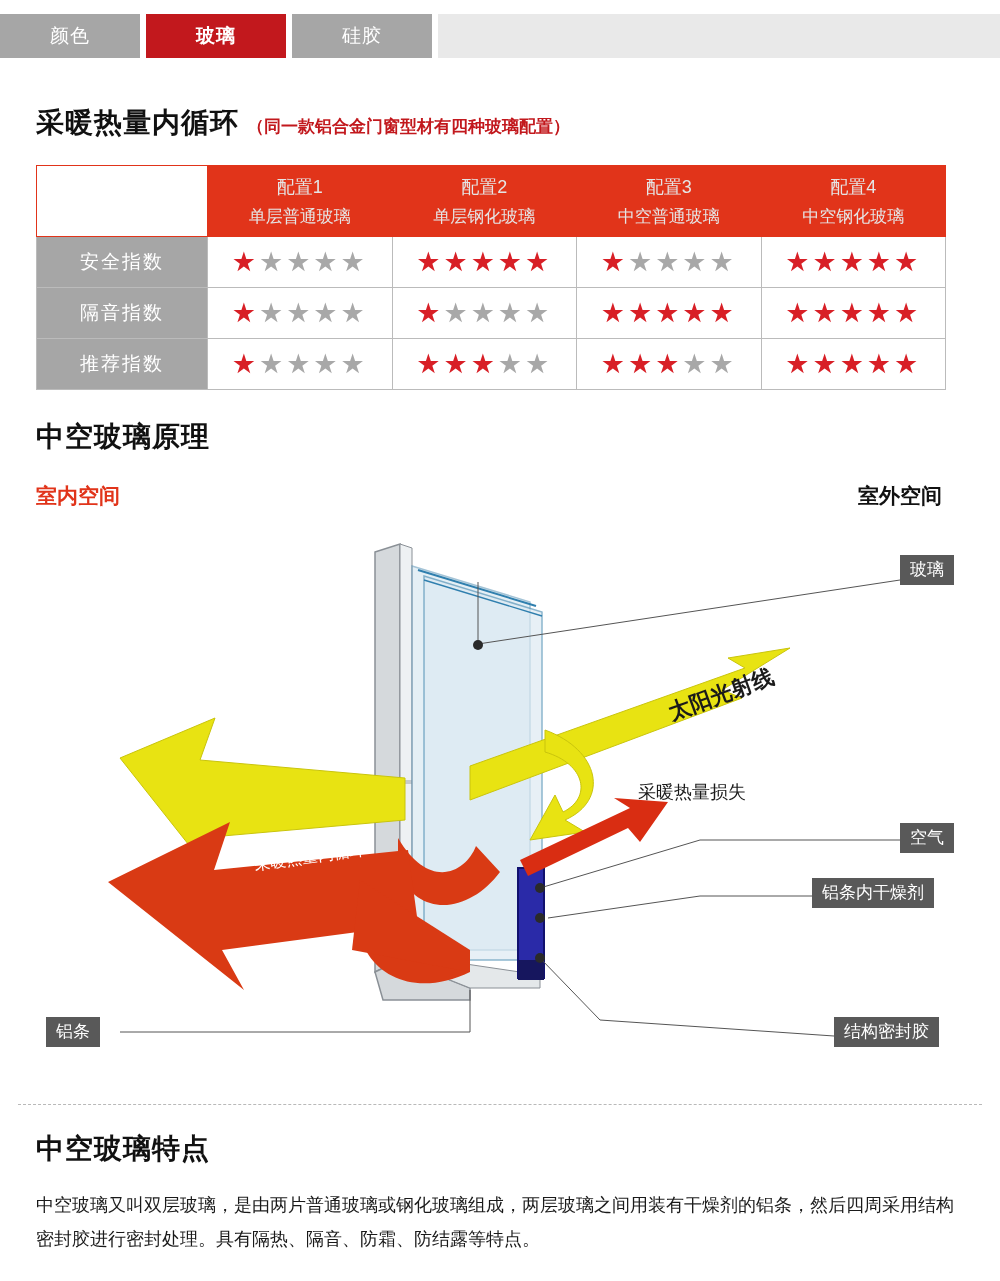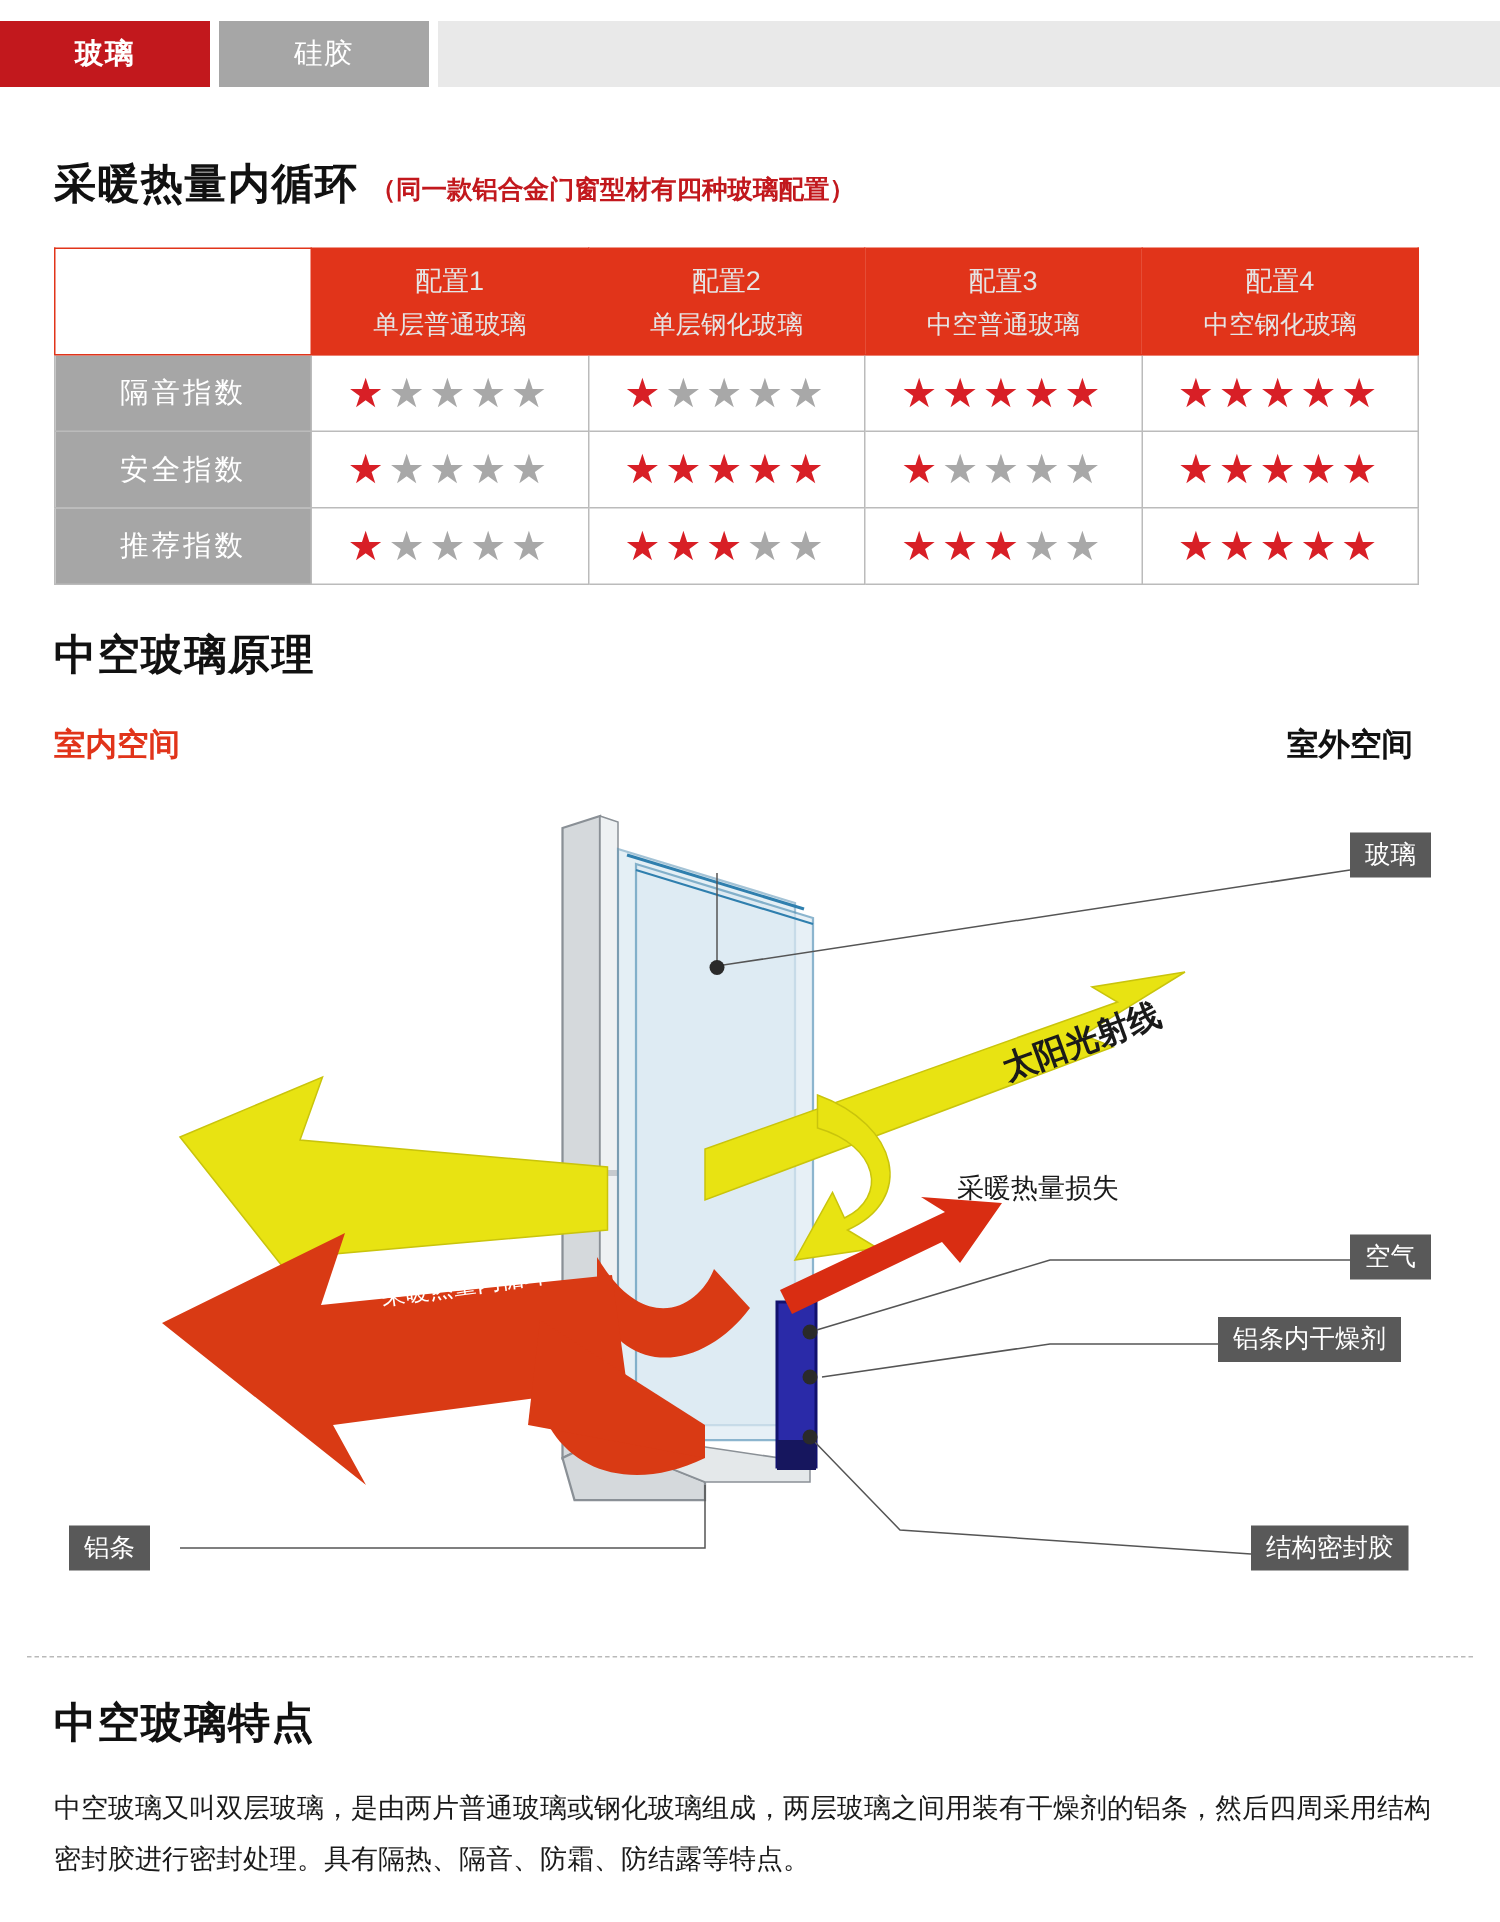--- a/index.html
+++ b/index.html
@@ -164,20 +164,23 @@
     font-size: 18px;
     line-height: 34px;
     color: #1a1a1a;
   }
   .feature-body p { margin: 0; }
 </style>
 </head>
 <body>
 
 <div class="tabbar">
+  <div class="tab">
+      <span>颜色</span>
+    </div>
   <div class="tab active">
       <span>玻璃</span>
     </div>
   <div class="tab">
       <span>硅胶</span>
     </div>
   <div class="tabbar-rest"></div>
 </div>
 
 <div class="heading" style="left:36px; top:104px;">
@@ -202,31 +205,31 @@
       </th>
       <th>
         <span class="l1">配置4</span>
         <span class="l2">中空钢化玻璃</span>
       </th>
     </tr>
   </thead>
   <tbody id="cfg-body">
 
   <tr>
-        <td class="rowlabel">隔音指数</td>
-        <td class="stars"><span class="star on">★</span><span class="star">★</span><span class="star">★</span><span class="star">★</span><span class="star">★</span></td>
-        <td class="stars"><span class="star on">★</span><span class="star">★</span><span class="star">★</span><span class="star">★</span><span class="star">★</span></td>
-        <td class="stars"><span class="star on">★</span><span class="star on">★</span><span class="star on">★</span><span class="star on">★</span><span class="star on">★</span></td>
+        <td class="rowlabel">安全指数</td>
+        <td class="stars"><span class="star on">★</span><span class="star">★</span><span class="star">★</span><span class="star">★</span><span class="star">★</span></td>
+        <td class="stars"><span class="star on">★</span><span class="star on">★</span><span class="star on">★</span><span class="star on">★</span><span class="star on">★</span></td>
+        <td class="stars"><span class="star on">★</span><span class="star">★</span><span class="star">★</span><span class="star">★</span><span class="star">★</span></td>
         <td class="stars"><span class="star on">★</span><span class="star on">★</span><span class="star on">★</span><span class="star on">★</span><span class="star on">★</span></td>
       </tr>
       <tr>
-        <td class="rowlabel">安全指数</td>
-        <td class="stars"><span class="star on">★</span><span class="star">★</span><span class="star">★</span><span class="star">★</span><span class="star">★</span></td>
-        <td class="stars"><span class="star on">★</span><span class="star on">★</span><span class="star on">★</span><span class="star on">★</span><span class="star on">★</span></td>
-        <td class="stars"><span class="star on">★</span><span class="star">★</span><span class="star">★</span><span class="star">★</span><span class="star">★</span></td>
+        <td class="rowlabel">隔音指数</td>
+        <td class="stars"><span class="star on">★</span><span class="star">★</span><span class="star">★</span><span class="star">★</span><span class="star">★</span></td>
+        <td class="stars"><span class="star on">★</span><span class="star">★</span><span class="star">★</span><span class="star">★</span><span class="star">★</span></td>
+        <td class="stars"><span class="star on">★</span><span class="star on">★</span><span class="star on">★</span><span class="star on">★</span><span class="star on">★</span></td>
         <td class="stars"><span class="star on">★</span><span class="star on">★</span><span class="star on">★</span><span class="star on">★</span><span class="star on">★</span></td>
       </tr>
       <tr>
         <td class="rowlabel">推荐指数</td>
         <td class="stars"><span class="star on">★</span><span class="star">★</span><span class="star">★</span><span class="star">★</span><span class="star">★</span></td>
         <td class="stars"><span class="star on">★</span><span class="star on">★</span><span class="star on">★</span><span class="star">★</span><span class="star">★</span></td>
         <td class="stars"><span class="star on">★</span><span class="star on">★</span><span class="star on">★</span><span class="star">★</span><span class="star">★</span></td>
         <td class="stars"><span class="star on">★</span><span class="star on">★</span><span class="star on">★</span><span class="star on">★</span><span class="star on">★</span></td>
       </tr>
     </tbody>

